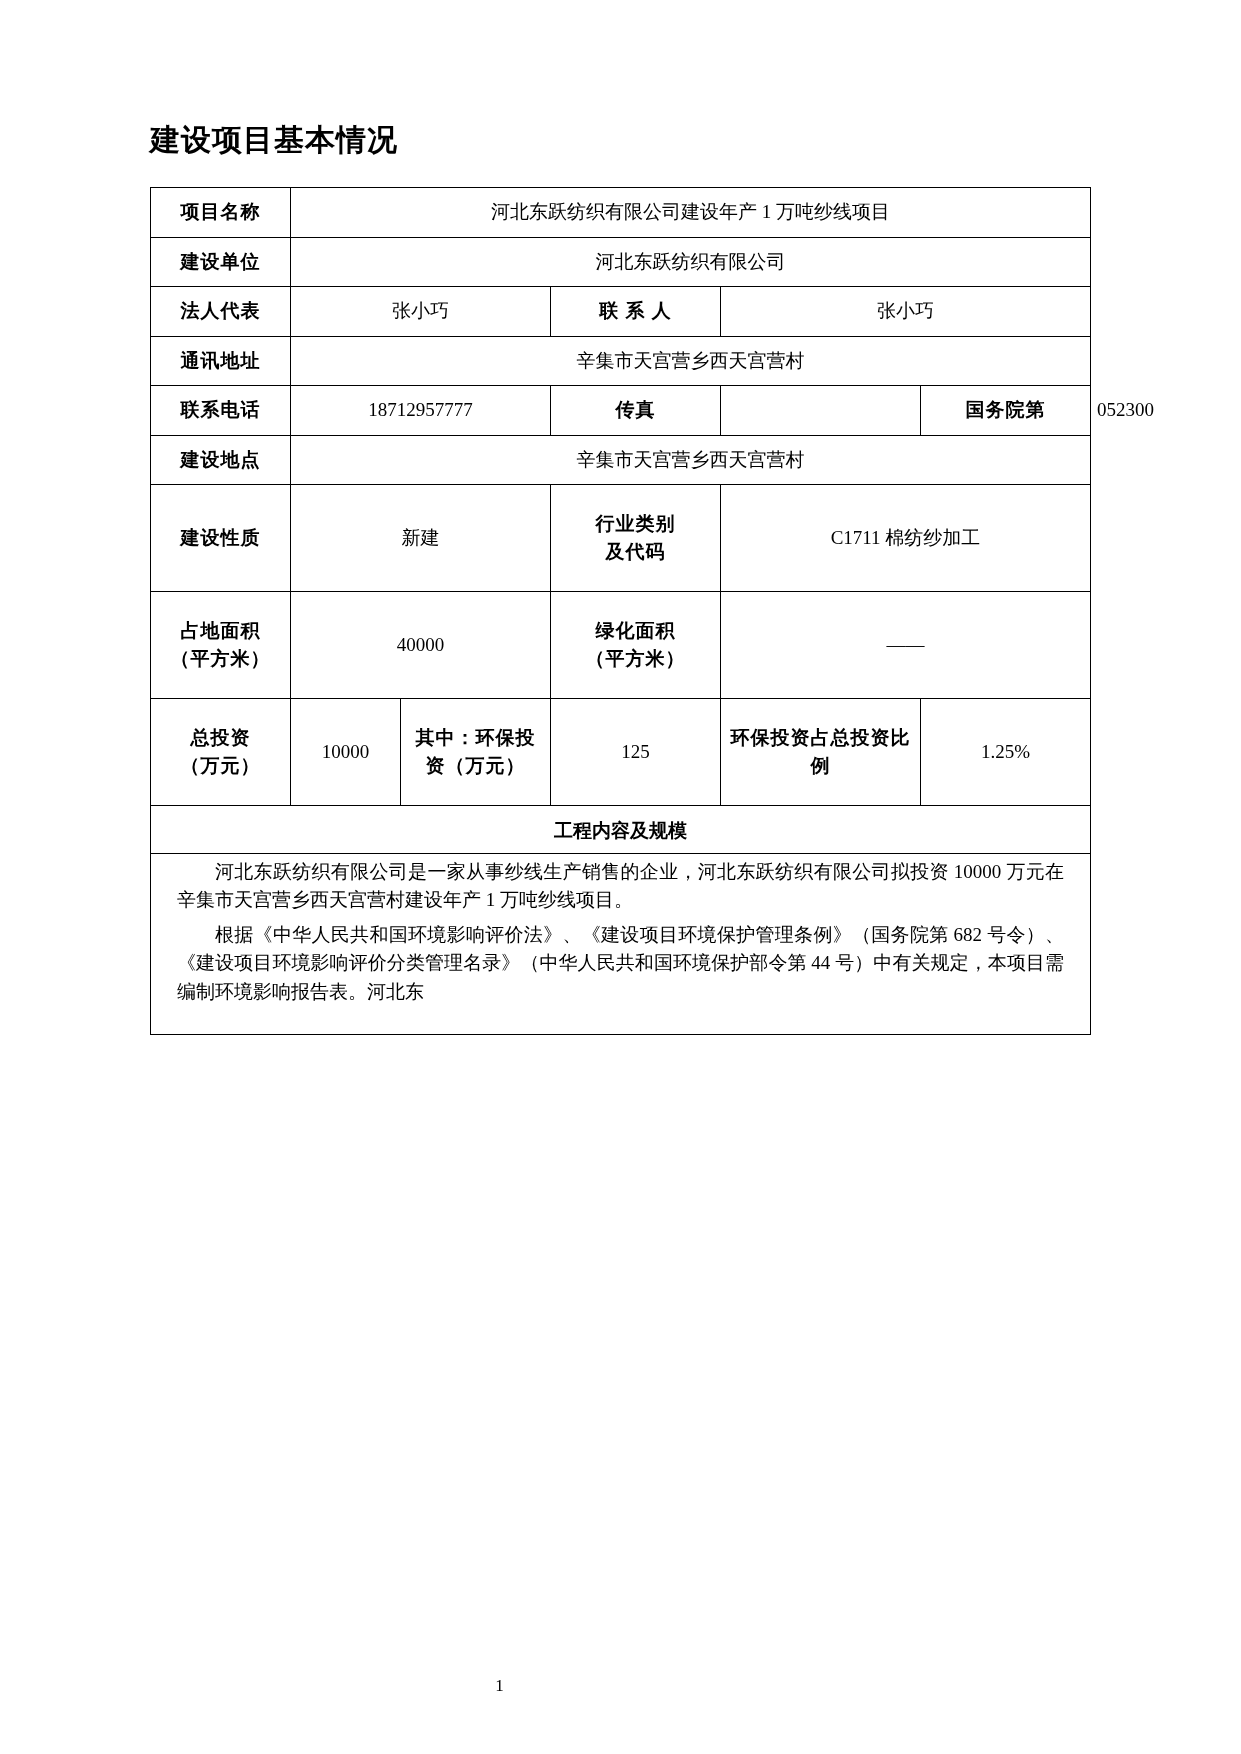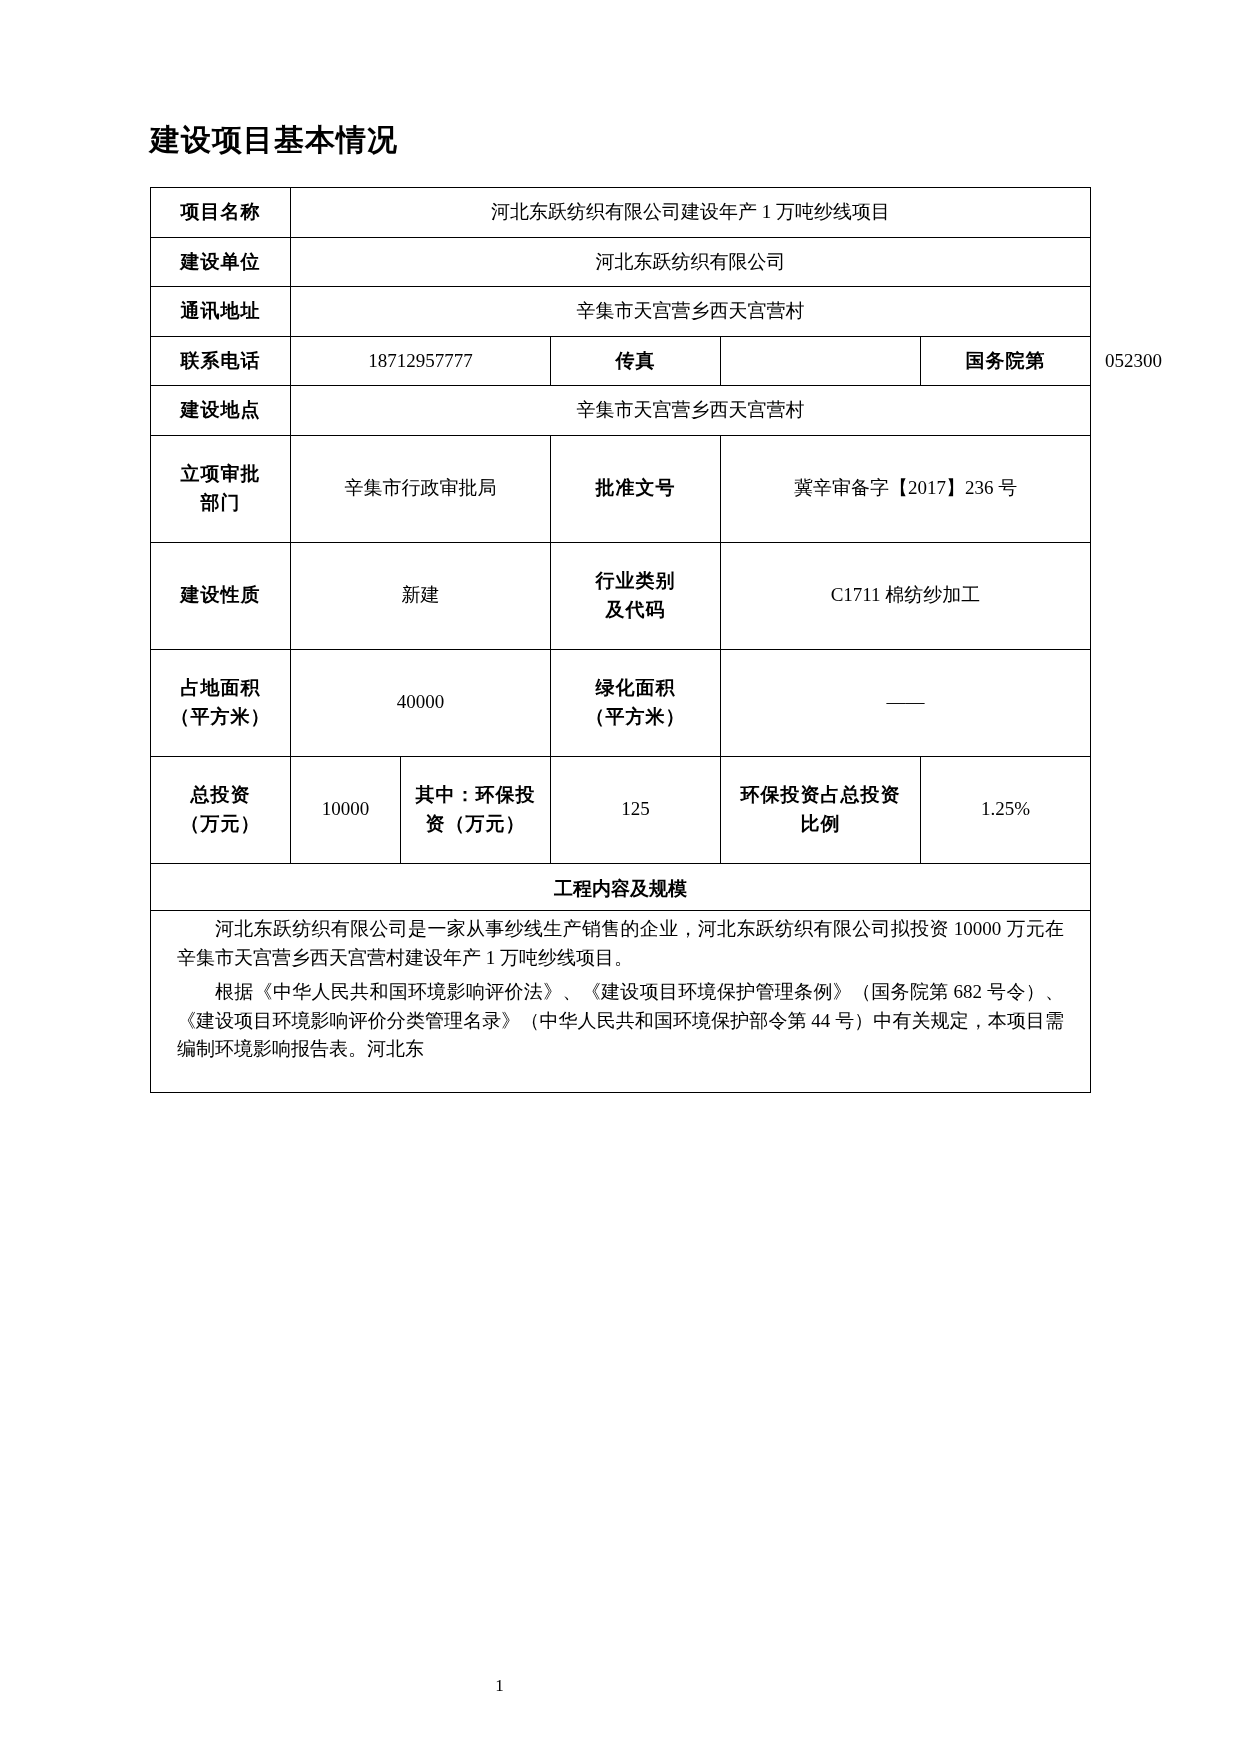--- a/index.html
+++ b/index.html
@@ -28,21 +28,21 @@
     margin: 0 0 26px 0;
     letter-spacing: 1px;
   }
   table.main {
     border-collapse: collapse;
     width: 940px;
     table-layout: fixed;
   }
   table.main td {
     border: 1px solid #000;
-    padding: 10px 14px;
+    padding: 10px 6px;
     vertical-align: middle;
     text-align: center;
     font-size: 19px;
     line-height: 1.5;
   }
   td.label {
     font-family: "Liberation Sans", sans-serif;
     font-weight: bold;
     font-size: 21px;
     letter-spacing: 1px;
@@ -109,43 +109,40 @@
     <tbody>
       <tr>
         <td class="label">项目名称</td>
         <td class="val" colspan="5">河北东跃纺织有限公司建设年产 1 万吨纱线项目</td>
       </tr>
       <tr>
         <td class="label">建设单位</td>
         <td class="val" colspan="5">河北东跃纺织有限公司</td>
       </tr>
       <tr>
+        <td class="label">法人代表</td>
+        <td class="val" colspan="2">张小巧</td>
+        <td class="label">联 系 人</td>
+        <td class="val" colspan="2">张小巧</td>
+      </tr>
+      <tr>
         <td class="label">通讯地址</td>
         <td class="val" colspan="5">辛集市天宫营乡西天宫营村</td>
       </tr>
       <tr>
         <td class="label">联系电话</td>
         <td class="val" colspan="2">18712957777</td>
         <td class="label">传真</td>
         <td class="val"></td>
         <td class="label">国务院第</td>
         <td class="val">052300</td>
       </tr>
       <tr>
         <td class="label">建设地点</td>
         <td class="val" colspan="5">辛集市天宫营乡西天宫营村</td>
-      </tr>
-      <tr>
-        <td class="label2 tall">
-          <div>立项审批</div>
-          <div>部门</div>
-        </td>
-        <td class="val" colspan="2">辛集市行政审批局</td>
-        <td class="label">批准文号</td>
-        <td class="val" colspan="2">冀辛审备字【2017】236 号</td>
       </tr>
       <tr>
         <td class="label tall">建设性质</td>
         <td class="val" colspan="2">新建</td>
         <td class="label2">
           <div>行业类别</div>
           <div>及代码</div>
         </td>
         <td class="val" colspan="2">C1711  棉纺纱加工</td>
       </tr>

